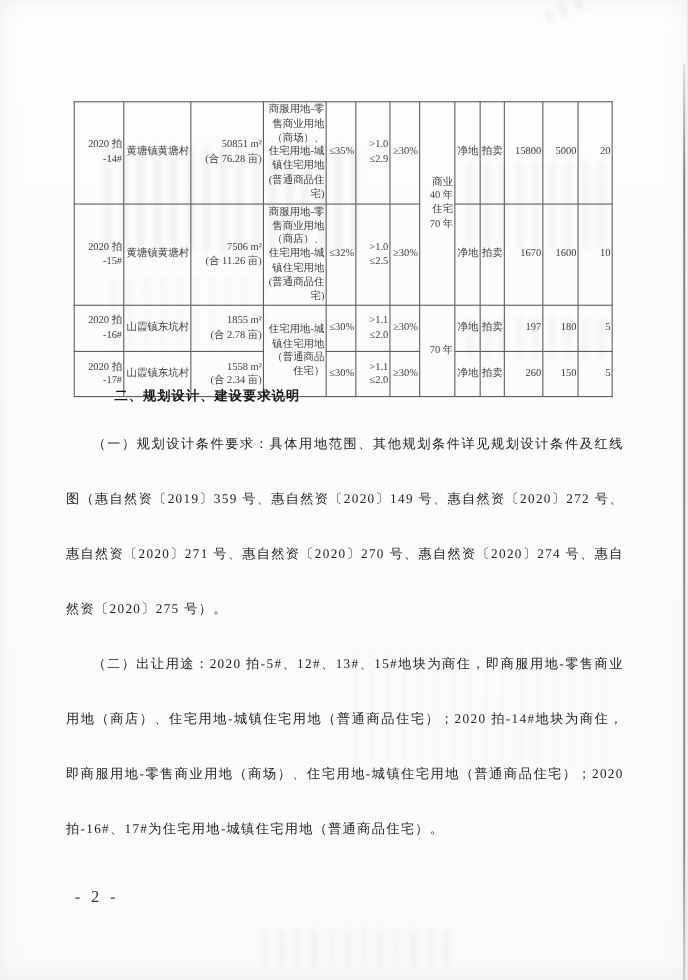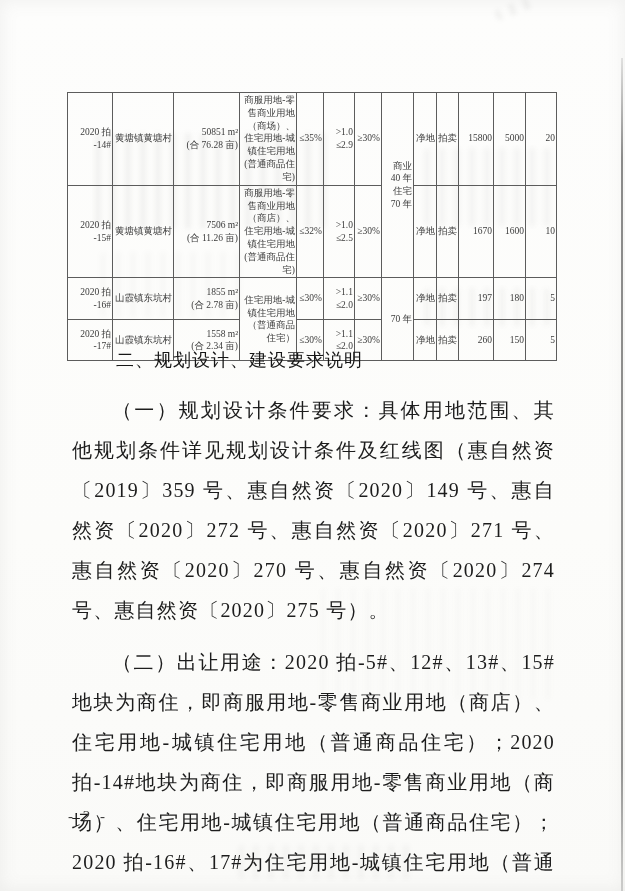--- a/index.html
+++ b/index.html
@@ -42,25 +42,25 @@
     padding:1px 1px;white-space:pre-line;overflow:hidden;
   }
   table.lots{border:1.5px solid #565656;}
   tr.r1{height:78px;} tr.r2{height:76px;} tr.r3{height:42px;} tr.r4{height:41px;}
   td.usage{white-space:normal;padding:1px 2px;}
   
   .content{
     position:absolute;left:60px;top:343px;width:507px;z-index:1;color:#1d1d1d;
   }
   .sec-heading{
-    margin:0 0 0 56px;font-family:"Liberation Sans","DejaVu Sans",sans-serif;
-    font-weight:normal;font-size:18px;line-height:35px;letter-spacing:1px;color:#161616;
+    margin:0 0 0 44px;font-family:"Liberation Sans","DejaVu Sans",sans-serif;
+    font-weight:bold;font-size:12px;line-height:35px;letter-spacing:1px;color:#161616;
   }
   .content p{
-    margin:12px;font-size:20px;line-height:40px;letter-spacing:1.2px;
+    margin:0;font-size:12px;line-height:50px;letter-spacing:1.2px;
     text-align:justify;text-indent:2em;color:#1d1d1d;
   }
   .page-number{
     position:absolute;left:68px;top:808px;z-index:1;
     font-size:15px;letter-spacing:3px;color:#3a3a3a;
   }
 </style>
 </head>
 <body>
 

